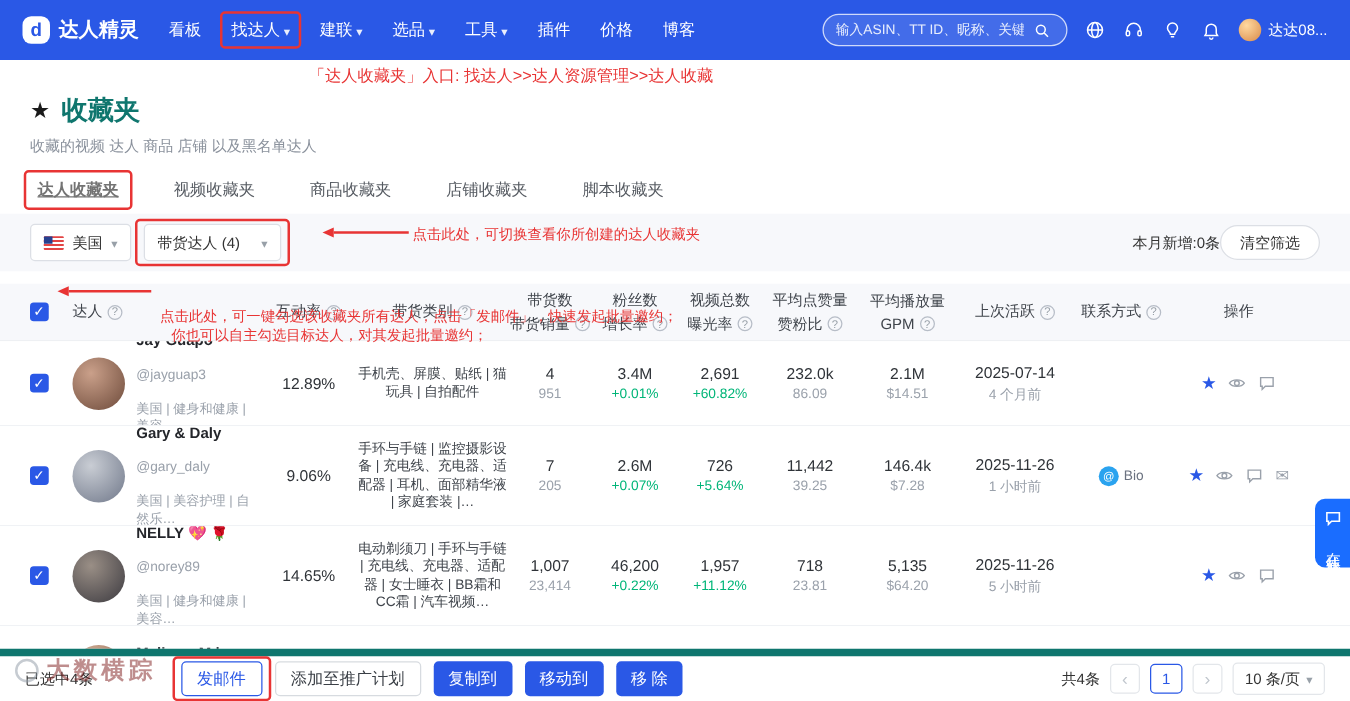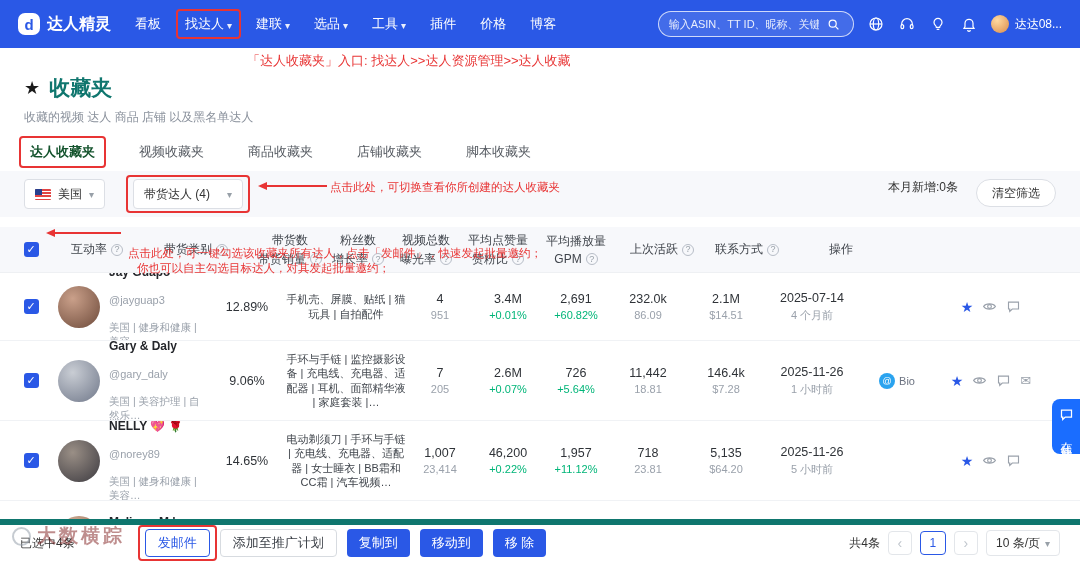--- a/index.html
+++ b/index.html
@@ -26,24 +26,24 @@
   
   .page-head { padding:26px 24px 0; }
   .title-row { display:flex; align-items:center; gap:9px; }
   .star-icon::before { content:"★"; font-size:18px; color:#1a1a1a; }
   .page-title { font-size:21px; font-weight:700; color:#0f766e; }
   .subtitle { margin-top:7px; color:#8a919c; font-size:12px; }
 
   
   .tabs { display:flex; gap:44px; padding:17px 0 10px 30px; font-size:13px; color:#555a61; }
   .tab { cursor:pointer; white-space:nowrap; }
-  .tab.active { color:#14532d; font-weight:700; }
-
-  
-  .filter-row { display:flex; align-items:flex-start; background:#f7f8fb; padding:8px 24px; gap:18px; height:46px; }
+  .tab.active { color:#737373; font-weight:700;text-decoration:underline; }
+
+  
+  .filter-row { display:flex; align-items:center; background:#f7f8fb; padding:8px 24px; height:46px; }
   .select { display:flex; align-items:center; gap:7px; background:#fff; border:1px solid #dcdfe5; border-radius:4px; height:30px; padding:0 10px; font-size:12px; color:#333; cursor:pointer; white-space:nowrap; }
   .sel-caret::before { content:"▾"; color:#98a0a8; font-size:10px; }
   .collection-select { margin-left:10px; min-width:110px; justify-content:space-between; }
   .flag { width:16px; height:11px; position:relative; background:repeating-linear-gradient(#E24444 0 1.6px, #fff 1.6px 3.2px); border-radius:1px; overflow:hidden; flex:none; }
   .flag::after { content:""; position:absolute; left:0; top:0; width:7px; height:6px; background:#27408f; }
   .month-new { margin-left:auto; color:#333; }
   .clear-btn { background:#fff; border:1px solid #dcdfe5; border-radius:15px; height:28px; padding:0 15px; font-size:12px; color:#333; cursor:pointer; }
 
   
   .table { margin-top:10px; }
@@ -236,20 +236,26 @@
     </div>
     <span class="month-new">本月新增:0条</span>
     <button class="clear-btn">清空筛选</button>
   </div>
 
   <div class="table">
     <div class="thead">
       <div class="td c-cb">
           <span class="checkbox"></span>
         </div>
+      <div class="td c-inf">
+          <span class="hline">
+            <span>达人</span>
+            <span class="help-icon"></span>
+          </span>
+        </div>
       <div class="td c-rate th">
           <span class="hline">
             <span>互动率</span>
             <span class="help-icon"></span>
           </span>
         </div>
       <div class="td c-cat th">
           <span class="hline">
             <span>带货类别</span>
             <span class="help-icon"></span>
@@ -391,21 +397,21 @@
       <div class="td c-fans num-cell">
           <span class="cell-main">2.6M</span>
           <span class="cell-sub green">+0.07%</span>
         </div>
       <div class="td c-vid num-cell">
           <span class="cell-main">726</span>
           <span class="cell-sub green">+5.64%</span>
         </div>
       <div class="td c-likes num-cell">
           <span class="cell-main">11,442</span>
-          <span class="cell-sub">18.81</span>
+          <span class="cell-sub">39.25</span>
         </div>
       <div class="td c-plays num-cell">
           <span class="cell-main">146.4k</span>
           <span class="cell-sub">$7.28</span>
         </div>
       <div class="td c-act num-cell">
           <span class="cell-main">2025-11-26</span>
           <span class="cell-sub">1 小时前</span>
         </div>
       <div class="td c-con contact-cell">

